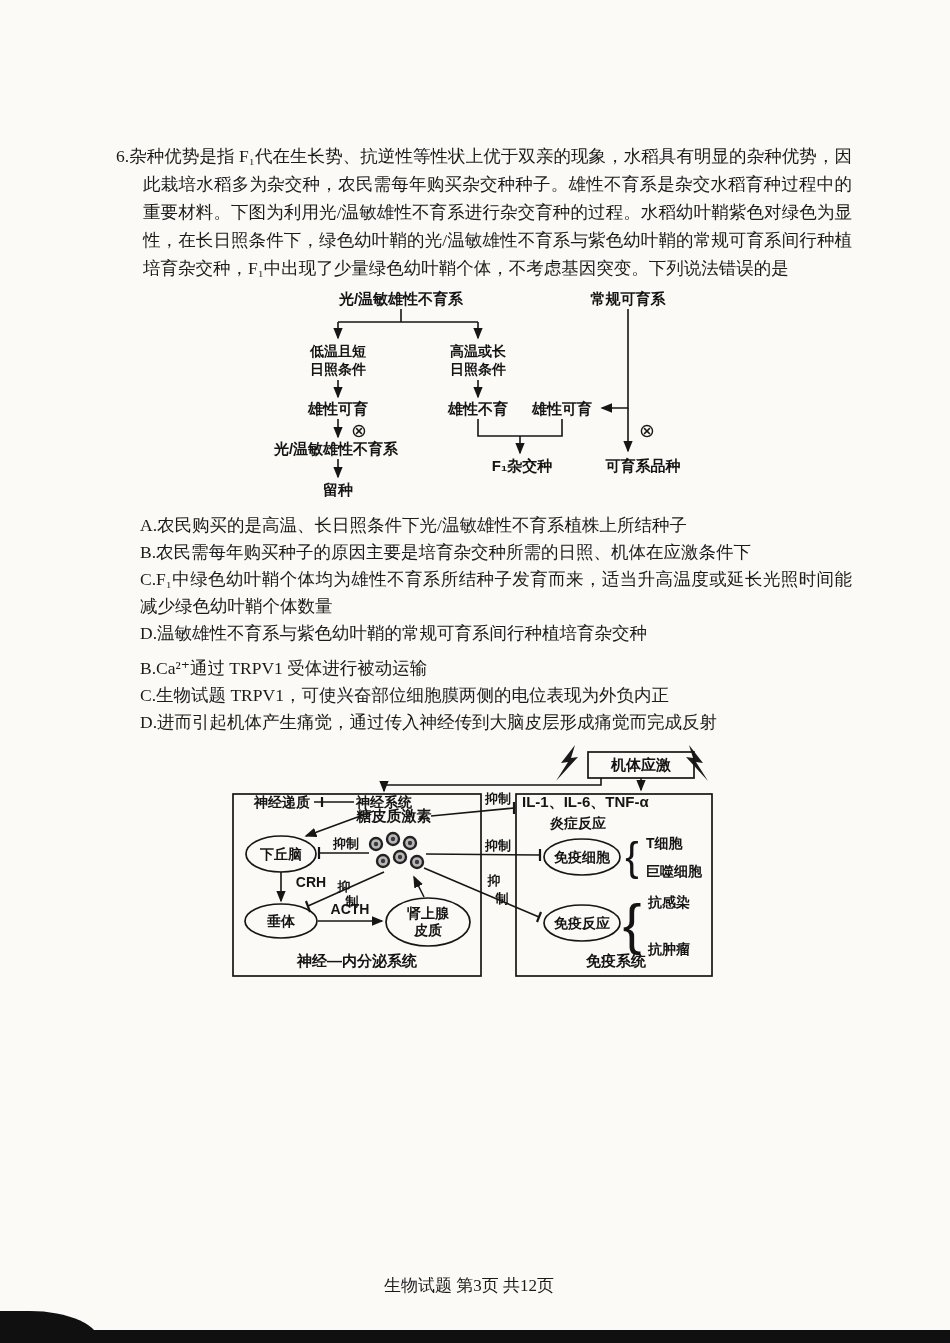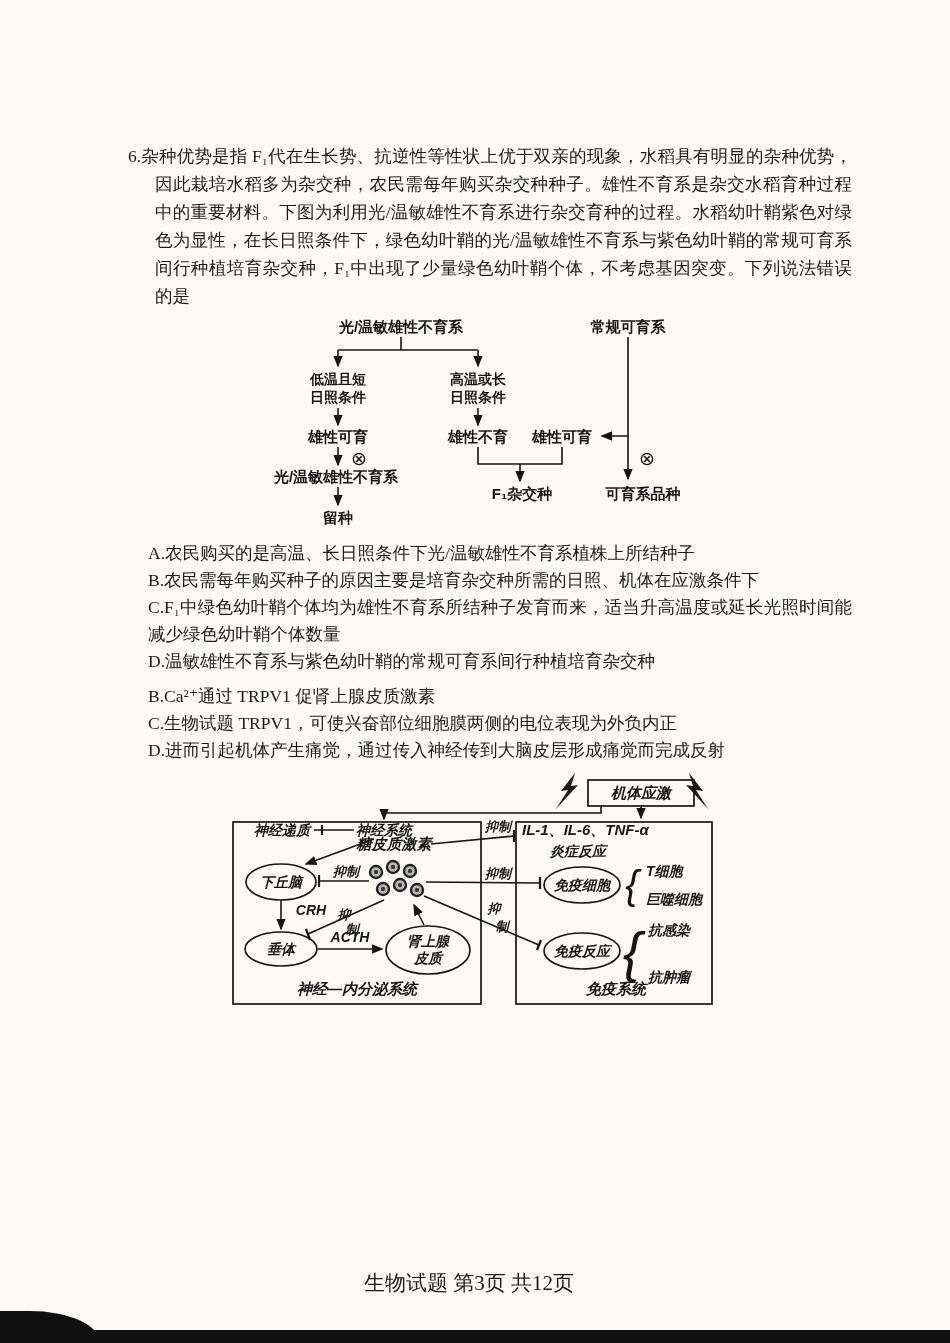--- a/index.html
+++ b/index.html
@@ -4,42 +4,42 @@
 <style>
   * { box-sizing: border-box; }
   html,body { margin:0; padding:0; }
   body {
     width:950px; height:1343px; position:relative; overflow:hidden;
     background:#fbfaf6; color:#1b1b1b;
     font-family:"Liberation Serif","DejaVu Serif",serif;
   }
   .content { padding:142px 98px 0 116px; }
   .stem {
-    margin:0 0 4px 12px; font-size:17.5px; line-height:28px;
+    margin:0 0 4px 0; font-size:17.5px; line-height:28px;
     text-align:justify; padding-left:27px; text-indent:-27px;
   }
   .qgap { margin-top:8px; }
-  .options { margin:2px 0 8px 32px; }
+  .options { margin:2px 0 8px 24px; }
   .option { margin:0; font-size:17.5px; line-height:27px; text-align:justify; }
   .fig1 { margin:0 0 6px 150px; }
-  .fig2 { margin:6px 0 0 110px;font-style:italic; }
+  .fig2 { margin:6px 0 0 110px; }
   svg { display:block; }
   svg text { fill:#141414; font-family:"Liberation Sans","DejaVu Sans",sans-serif; }
   .t15 { font-size:15px; font-weight:bold; }
   .t14 { font-size:14px; font-weight:bold; }
   .t13 { font-size:13px; font-weight:bold; }
   .sym { font-size:19px; font-weight:normal; }
   .brace1 { font-size:40px; font-weight:400; }
   .brace2 { font-size:56px; font-weight:400; }
   .ln { stroke:#161616; stroke-width:1.6; fill:none; }
   .bar { stroke:#161616; stroke-width:2.2; fill:none; }
   .bx { stroke:#161616; stroke-width:1.7; fill:none; }
   .dot { stroke:#222; stroke-width:2.4; fill:#b8b8b8; }
   .dotc { fill:#3a3a3a; }
-  .footer { position:absolute; left:0; right:12px; bottom:46px; text-align:center; font-size:21px; }
+  .footer { position:absolute; left:0; right:12px; bottom:46px; text-align:center; font-size:17px; }
   .scan-bar { position:absolute; left:0; right:0; bottom:0; height:13px; background:#101010; }
   .scan-blob { position:absolute; left:0; bottom:0; width:100px; height:32px; background:#101010; border-top-right-radius:70px 32px; }
 </style>
 </head>
 <body>
 
 <div class="content">
 
   <section>
     <p class="stem">6.杂种优势是指 F₁代在生长势、抗逆性等性状上优于双亲的现象，水稻具有明显的杂种优势，因此栽培水稻多为杂交种，农民需每年购买杂交种种子。雄性不育系是杂交水稻育种过程中的重要材料。下图为利用光/温敏雄性不育系进行杂交育种的过程。水稻幼叶鞘紫色对绿色为显性，在长日照条件下，绿色幼叶鞘的光/温敏雄性不育系与紫色幼叶鞘的常规可育系间行种植培育杂交种，F₁中出现了少量绿色幼叶鞘个体，不考虑基因突变。下列说法错误的是</p>
@@ -91,21 +91,21 @@
     <div class="options">
       <p class="option">A.农民购买的是高温、长日照条件下光/温敏雄性不育系植株上所结种子</p>
       <p class="option">B.农民需每年购买种子的原因主要是培育杂交种所需的日照、机体在应激条件下</p>
       <p class="option">C.F₁中绿色幼叶鞘个体均为雄性不育系所结种子发育而来，适当升高温度或延长光照时间能减少绿色幼叶鞘个体数量</p>
       <p class="option">D.温敏雄性不育系与紫色幼叶鞘的常规可育系间行种植培育杂交种</p>
     </div>
   </section>
 
   <section>
     <div class="options">
-      <p class="option">B.Ca²⁺通过 TRPV1 促肾上腺皮质激素</p>
+      <p class="option">B.Ca²⁺通过 TRPV1 受体进行被动运输</p>
       <p class="option">C.生物试题 TRPV1，可使兴奋部位细胞膜两侧的电位表现为外负内正</p>
       <p class="option">D.进而引起机体产生痛觉，通过传入神经传到大脑皮层形成痛觉而完成反射</p>
     </div>
   </section>
 
   <section>
 
     <div class="fig2">
       <svg width="490" height="240" viewBox="0 0 490 240">
         <defs>

